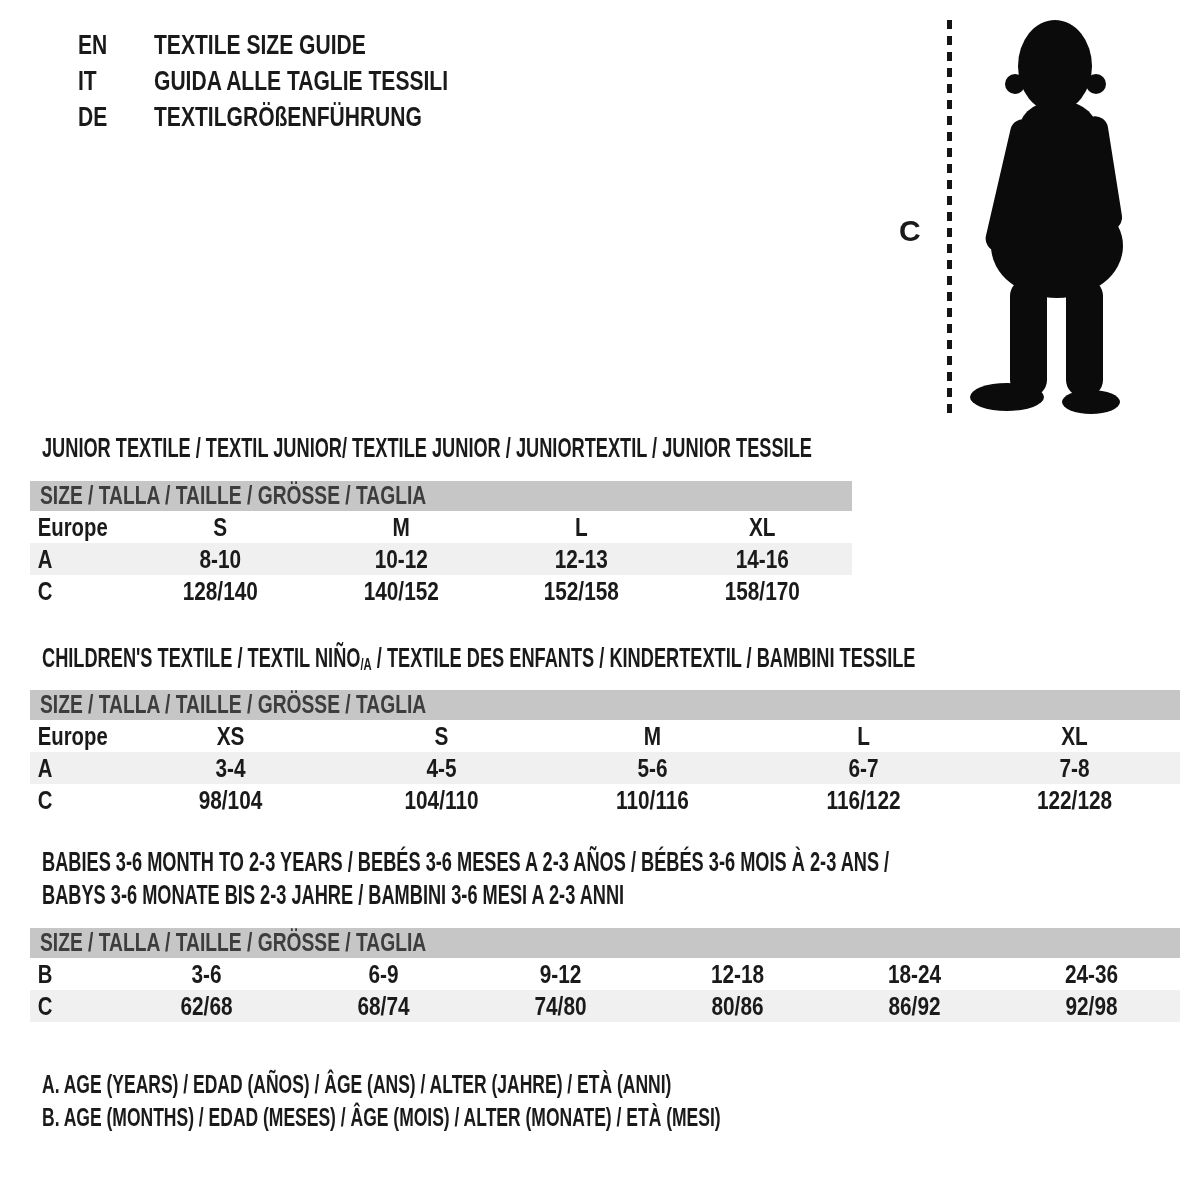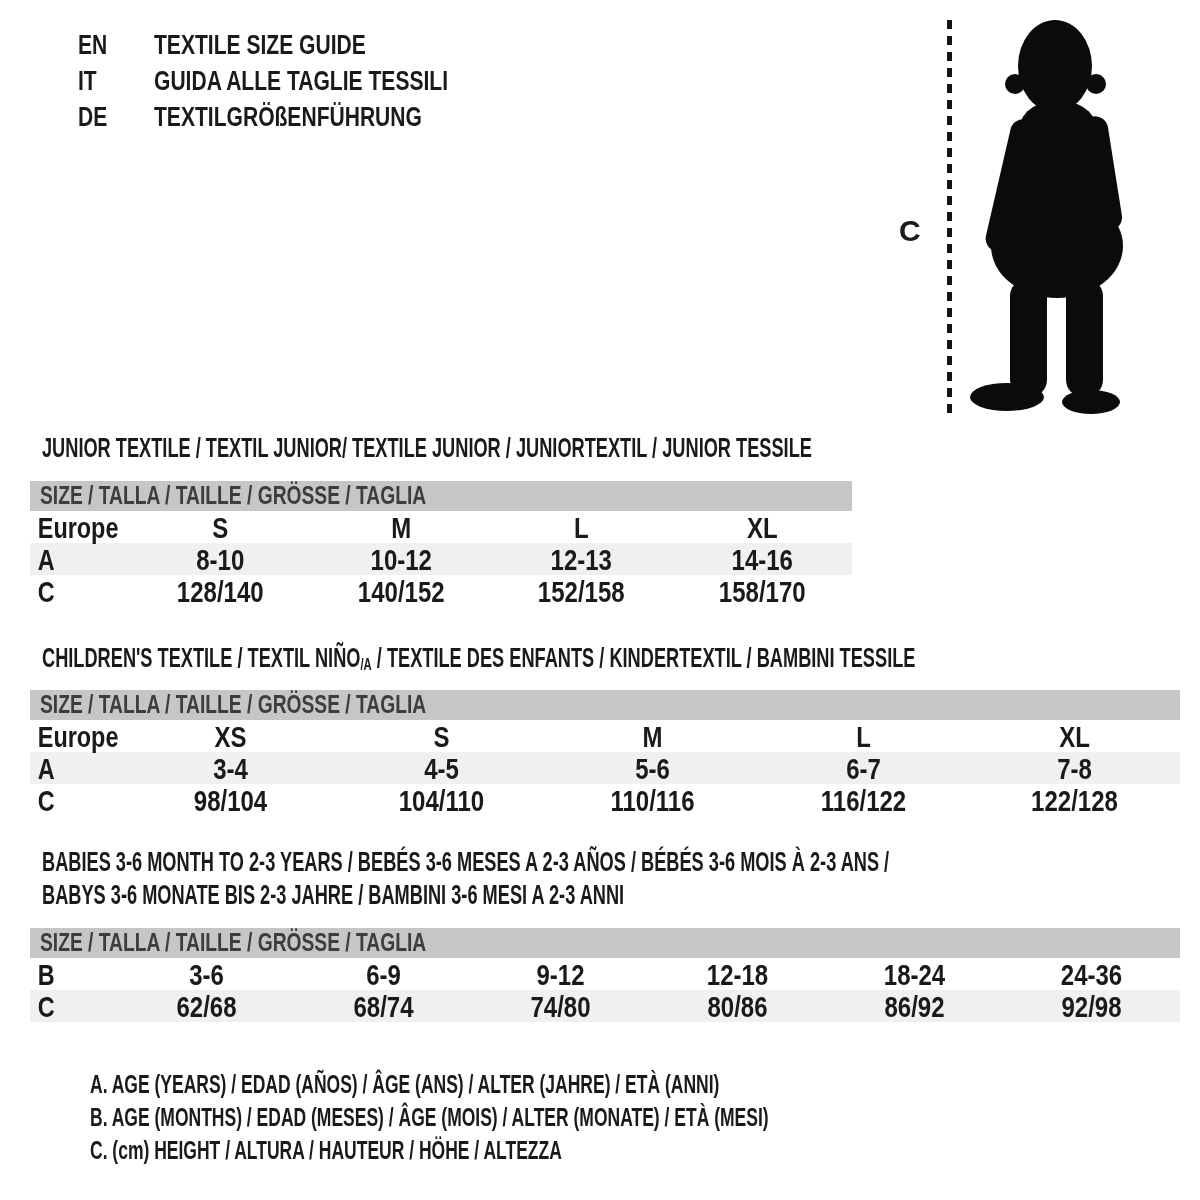--- a/index.html
+++ b/index.html
@@ -52,31 +52,31 @@
   
   .tbl{position:absolute;left:30px;}
   .t-junior{top:481px;width:822px;}
   .t-children{top:690px;width:1150px;}
   .t-babies{top:928px;width:1150px;}
   .tbl-head{
     height:30px;background:var(--table-header-bg);color:var(--header-text);
     display:flex;align-items:flex-end;padding-left:10px;font-size:26px;
   }
   .tbl-head .cx{transform:scaleX(0.74);}
-  .tr{display:grid;height:32px;align-items:center;font-size:30px;}
+  .tr{display:grid;height:32px;align-items:center;font-size:26px;}
   .cols4{grid-template-columns:100px repeat(4,1fr);}
   .cols5{grid-template-columns:95px repeat(5,1fr);}
   .cols6{grid-template-columns:88px repeat(6,1fr);}
   .tr.alt{background:var(--row-alt-bg);}
   .tr .lbl{padding-left:10px;transform:scaleX(0.78);transform-origin:0 50%;white-space:nowrap;}
   .tr .val{text-align:center;transform:scaleX(0.80);transform-origin:50% 50%;white-space:nowrap;}
 
   
   .legend{position:absolute;left:42px;top:1068px;}
-  .legend-line{height:33px;display:flex;align-items:center;font-size:25px;margin-left:48px;}
+  .legend-line{height:33px;display:flex;align-items:center;font-size:25px;}
 </style>
 </head>
 <body>
 
 <div class="page">
 
   <div class="lang">
     <div class="lang-row">
       <span class="lang-code"><span class="cx">EN</span></span>
       <span class="cx">TEXTILE SIZE GUIDE</span>
@@ -203,18 +203,15 @@
     </div>
   </div>
 
   <div class="legend">
     <div class="legend-line">
       <span class="cxl">A. AGE (YEARS) / EDAD (AÑOS) / ÂGE (ANS) / ALTER (JAHRE) / ETÀ (ANNI)</span>
     </div>
     <div class="legend-line">
       <span class="cxl">B. AGE (MONTHS) / EDAD (MESES) / ÂGE (MOIS) / ALTER (MONATE) / ETÀ (MESI)</span>
     </div>
-    <div class="legend-line">
-      <span class="cxl">C. (cm) HEIGHT / ALTURA / HAUTEUR / HÖHE / ALTEZZA</span>
-    </div>
   </div>
 
 </div>
 
 </body></html>

